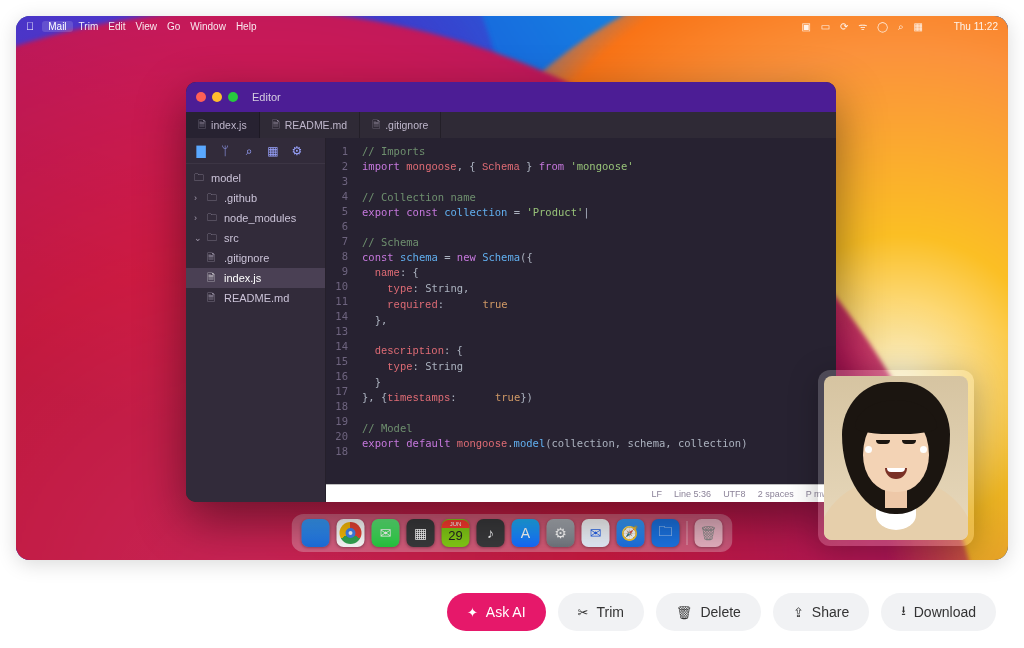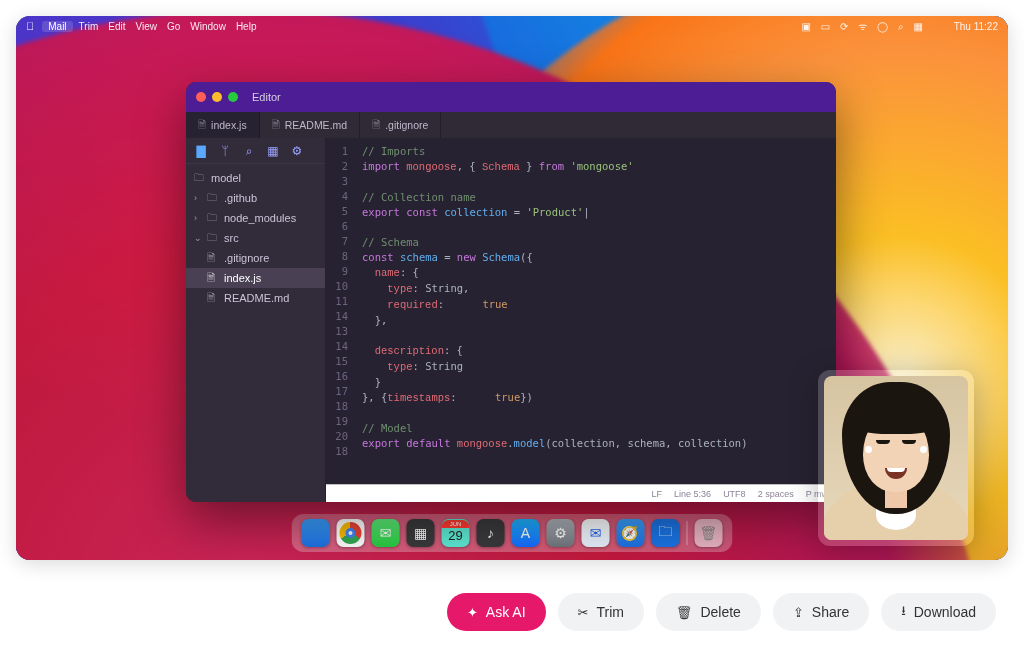--- a/index.html
+++ b/index.html
@@ -77,21 +77,21 @@
 
 
 .dock { position:absolute; left:50%; transform:translateX(-50%); bottom:8px; height:38px; padding:4px 10px; border-radius:12px; background:rgba(255,255,255,.28); backdrop-filter:blur(6px); display:flex; align-items:center; gap:7px; z-index:8; }
 .dock .app-ic { width:28px; height:28px; border-radius:7px; display:flex; align-items:center; justify-content:center; font-size:14px; color:#fff; box-shadow:0 1px 3px rgba(0,0,0,.3); }
 .dock .finder{background:linear-gradient(180deg,#3aa0ff,#1e6fe0);} 
 .dock .chrome{background:#fff;position:relative;}
 .dock .chrome::before{content:"";position:absolute;inset:3px;border-radius:50%;background:conic-gradient(#ea4335 0 120deg,#34a853 120deg 240deg,#fbbc05 240deg 360deg);}
 .dock .chrome::after{content:"";position:absolute;inset:9px;border-radius:50%;background:#fff;border:3px solid #4285f4;}
 .dock .messages{background:linear-gradient(180deg,#5ff07a,#27c93f);} 
 .dock .calc{background:#3a3a3c;} 
-.dock .cal{background:#5eead4;color:#e11;position:relative;flex-direction:column;font-size:6px;}
+.dock .cal{background:#84cc16;color:#e11;position:relative;flex-direction:column;font-size:6px;}
 .dock .cal .mo{position:absolute;top:1px;left:0;right:0;background:#ff3b30;color:#fff;font-size:6px;text-align:center;border-radius:7px 7px 0 0;line-height:8px;}
 .dock .cal .dy{font-size:13px;color:#222;margin-top:5px;}
 .dock .store{background:linear-gradient(180deg,#1fb6ff,#1669ff);} 
 .dock .prefs{background:linear-gradient(180deg,#b0b4bb,#70757d);} 
 .dock .mail{background:linear-gradient(180deg,#fff,#e6eefc);color:#2563eb;} 
 .dock .safari{background:linear-gradient(180deg,#3aa0ff,#1e6fe0);} 
 .dock .files{background:#1b74e4;} 
 .dock .divider{width:1px;height:24px;background:rgba(255,255,255,.45);}
 .dock .trash{background:rgba(255,255,255,.55);color:#888;}
 

